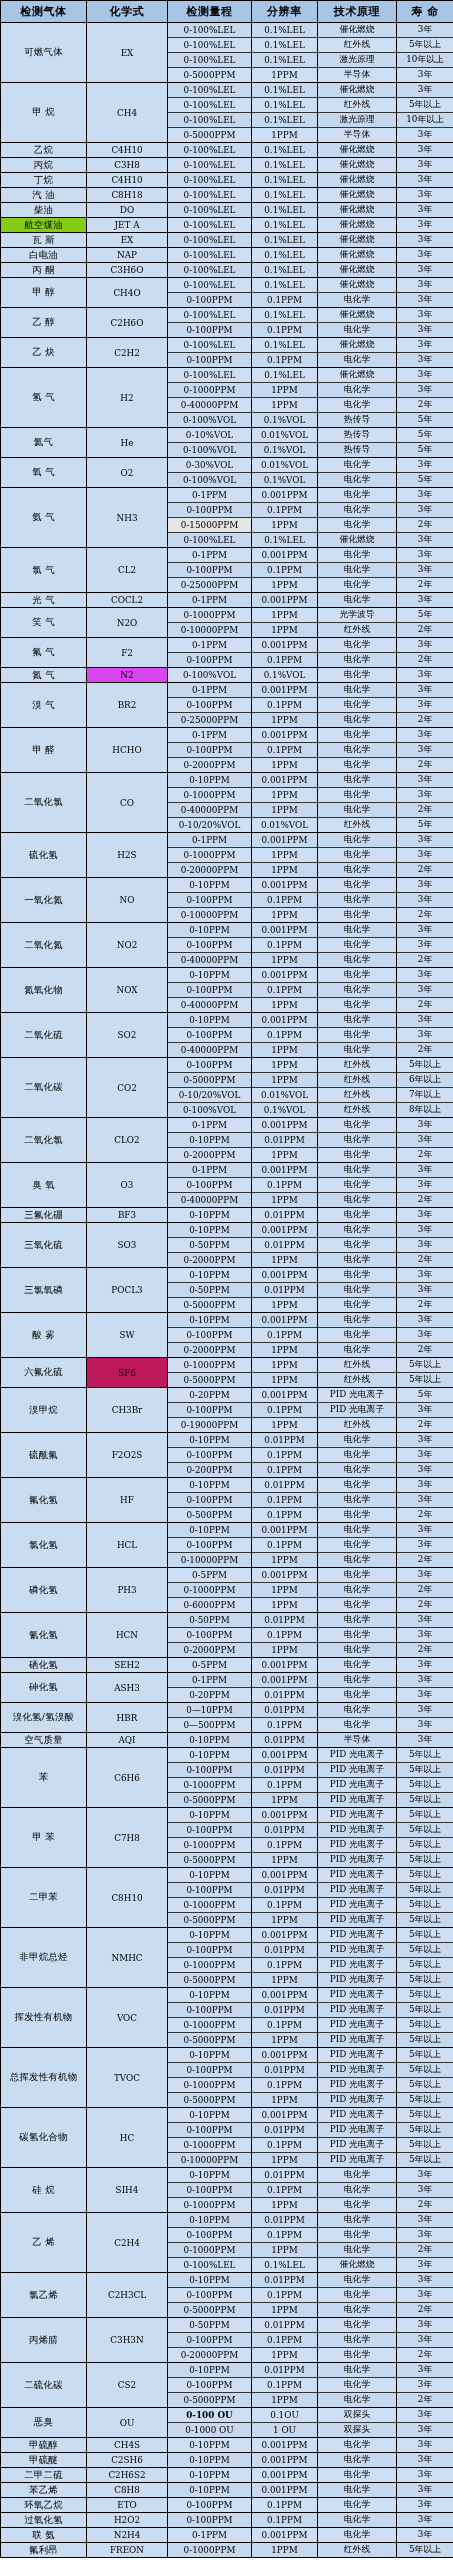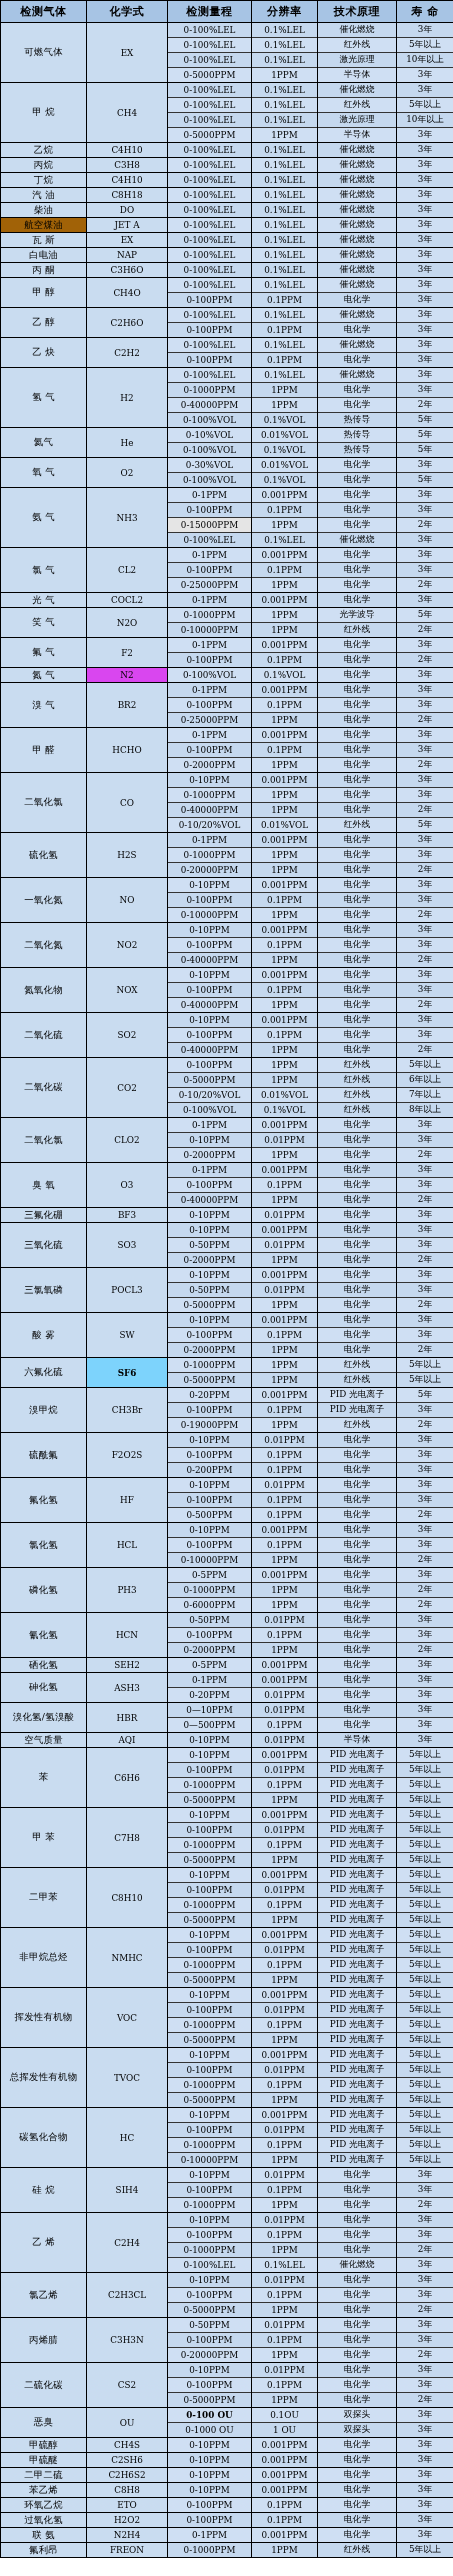--- a/index.html
+++ b/index.html
@@ -148,21 +148,21 @@
       </tr>
       <tr class="group-start">
         <td rowspan="1" class="gas-cell" style="background: rgb(201, 220, 240);">柴油</td>
         <td rowspan="1" class="formula-cell" style="background: rgb(201, 220, 240);">DO</td>
         <td style="background: rgb(197, 216, 238);">0-100%LEL</td>
         <td style="background: rgb(197, 216, 238);">0.1%LEL</td>
         <td style="background: rgb(197, 216, 238);">催化燃烧</td>
         <td style="background: rgb(197, 216, 238);">3年</td>
       </tr>
       <tr class="group-start">
-        <td rowspan="1" class="gas-cell" style="background: #a16207;">航空煤油</td>
+        <td rowspan="1" class="gas-cell" style="background: #84cc16;">航空煤油</td>
         <td rowspan="1" class="formula-cell" style="background: rgb(201, 220, 240);">JET A</td>
         <td style="background: rgb(207, 223, 243);">0-100%LEL</td>
         <td style="background: rgb(207, 223, 243);">0.1%LEL</td>
         <td style="background: rgb(207, 223, 243);">催化燃烧</td>
         <td style="background: rgb(207, 223, 243);">3年</td>
       </tr>
       <tr class="group-start">
         <td rowspan="1" class="gas-cell" style="background: rgb(201, 220, 240);">瓦 斯</td>
         <td rowspan="1" class="formula-cell" style="background: rgb(201, 220, 240);">EX</td>
         <td style="background: rgb(197, 216, 238);">0-100%LEL</td>
@@ -667,21 +667,21 @@
         <td style="background: rgb(207, 223, 243);">3年</td>
       </tr>
       <tr>
         <td style="background: rgb(197, 216, 238);">0-2000PPM</td>
         <td style="background: rgb(197, 216, 238);">1PPM</td>
         <td style="background: rgb(197, 216, 238);">电化学</td>
         <td style="background: rgb(197, 216, 238);">2年</td>
       </tr>
       <tr class="group-start">
         <td rowspan="2" class="gas-cell" style="background: rgb(201, 220, 240);">六氟化硫</td>
-        <td rowspan="2" class="formula-cell" style="background: #7dd3fc; font-weight: bold;">SF6</td>
+        <td rowspan="2" class="formula-cell" style="background: #be185d;">SF6</td>
         <td style="background: rgb(207, 223, 243);">0-1000PPM</td>
         <td style="background: rgb(207, 223, 243);">1PPM</td>
         <td style="background: rgb(207, 223, 243);">红外线</td>
         <td style="background: rgb(207, 223, 243);">5年以上</td>
       </tr>
       <tr>
         <td style="background: rgb(197, 216, 238);">0-5000PPM</td>
         <td style="background: rgb(197, 216, 238);">1PPM</td>
         <td style="background: rgb(197, 216, 238);">红外线</td>
         <td style="background: rgb(197, 216, 238);">5年以上</td>

